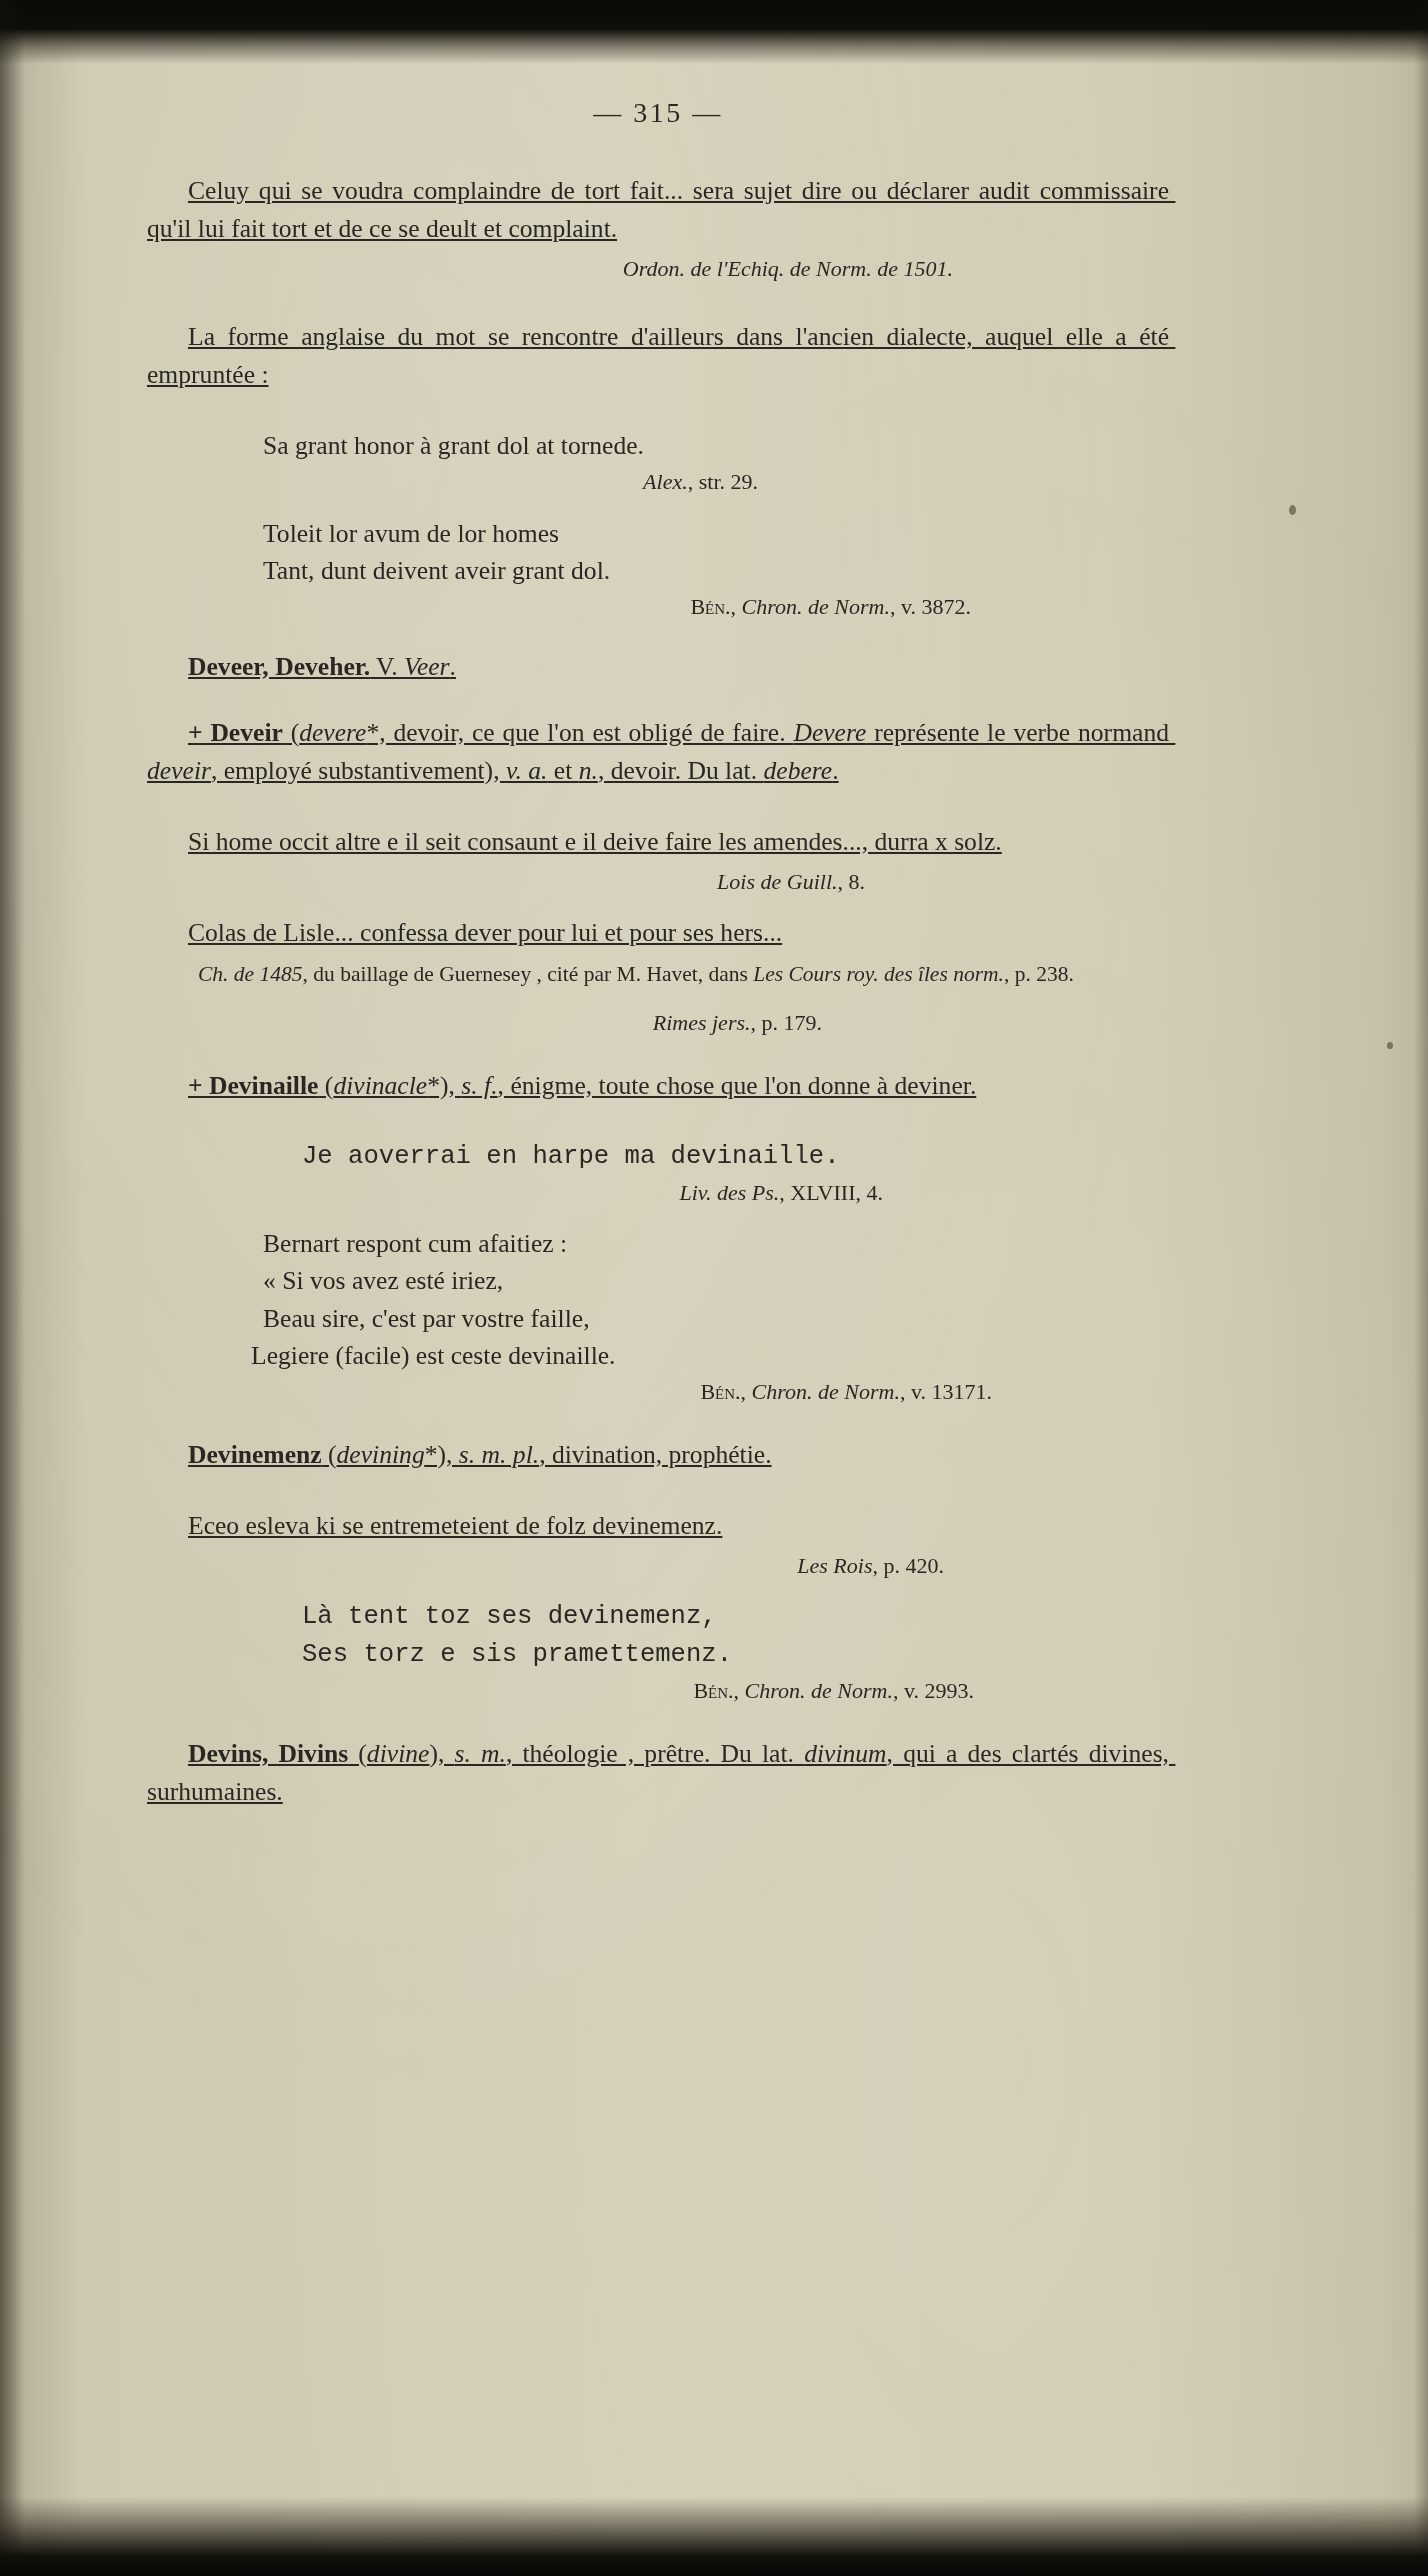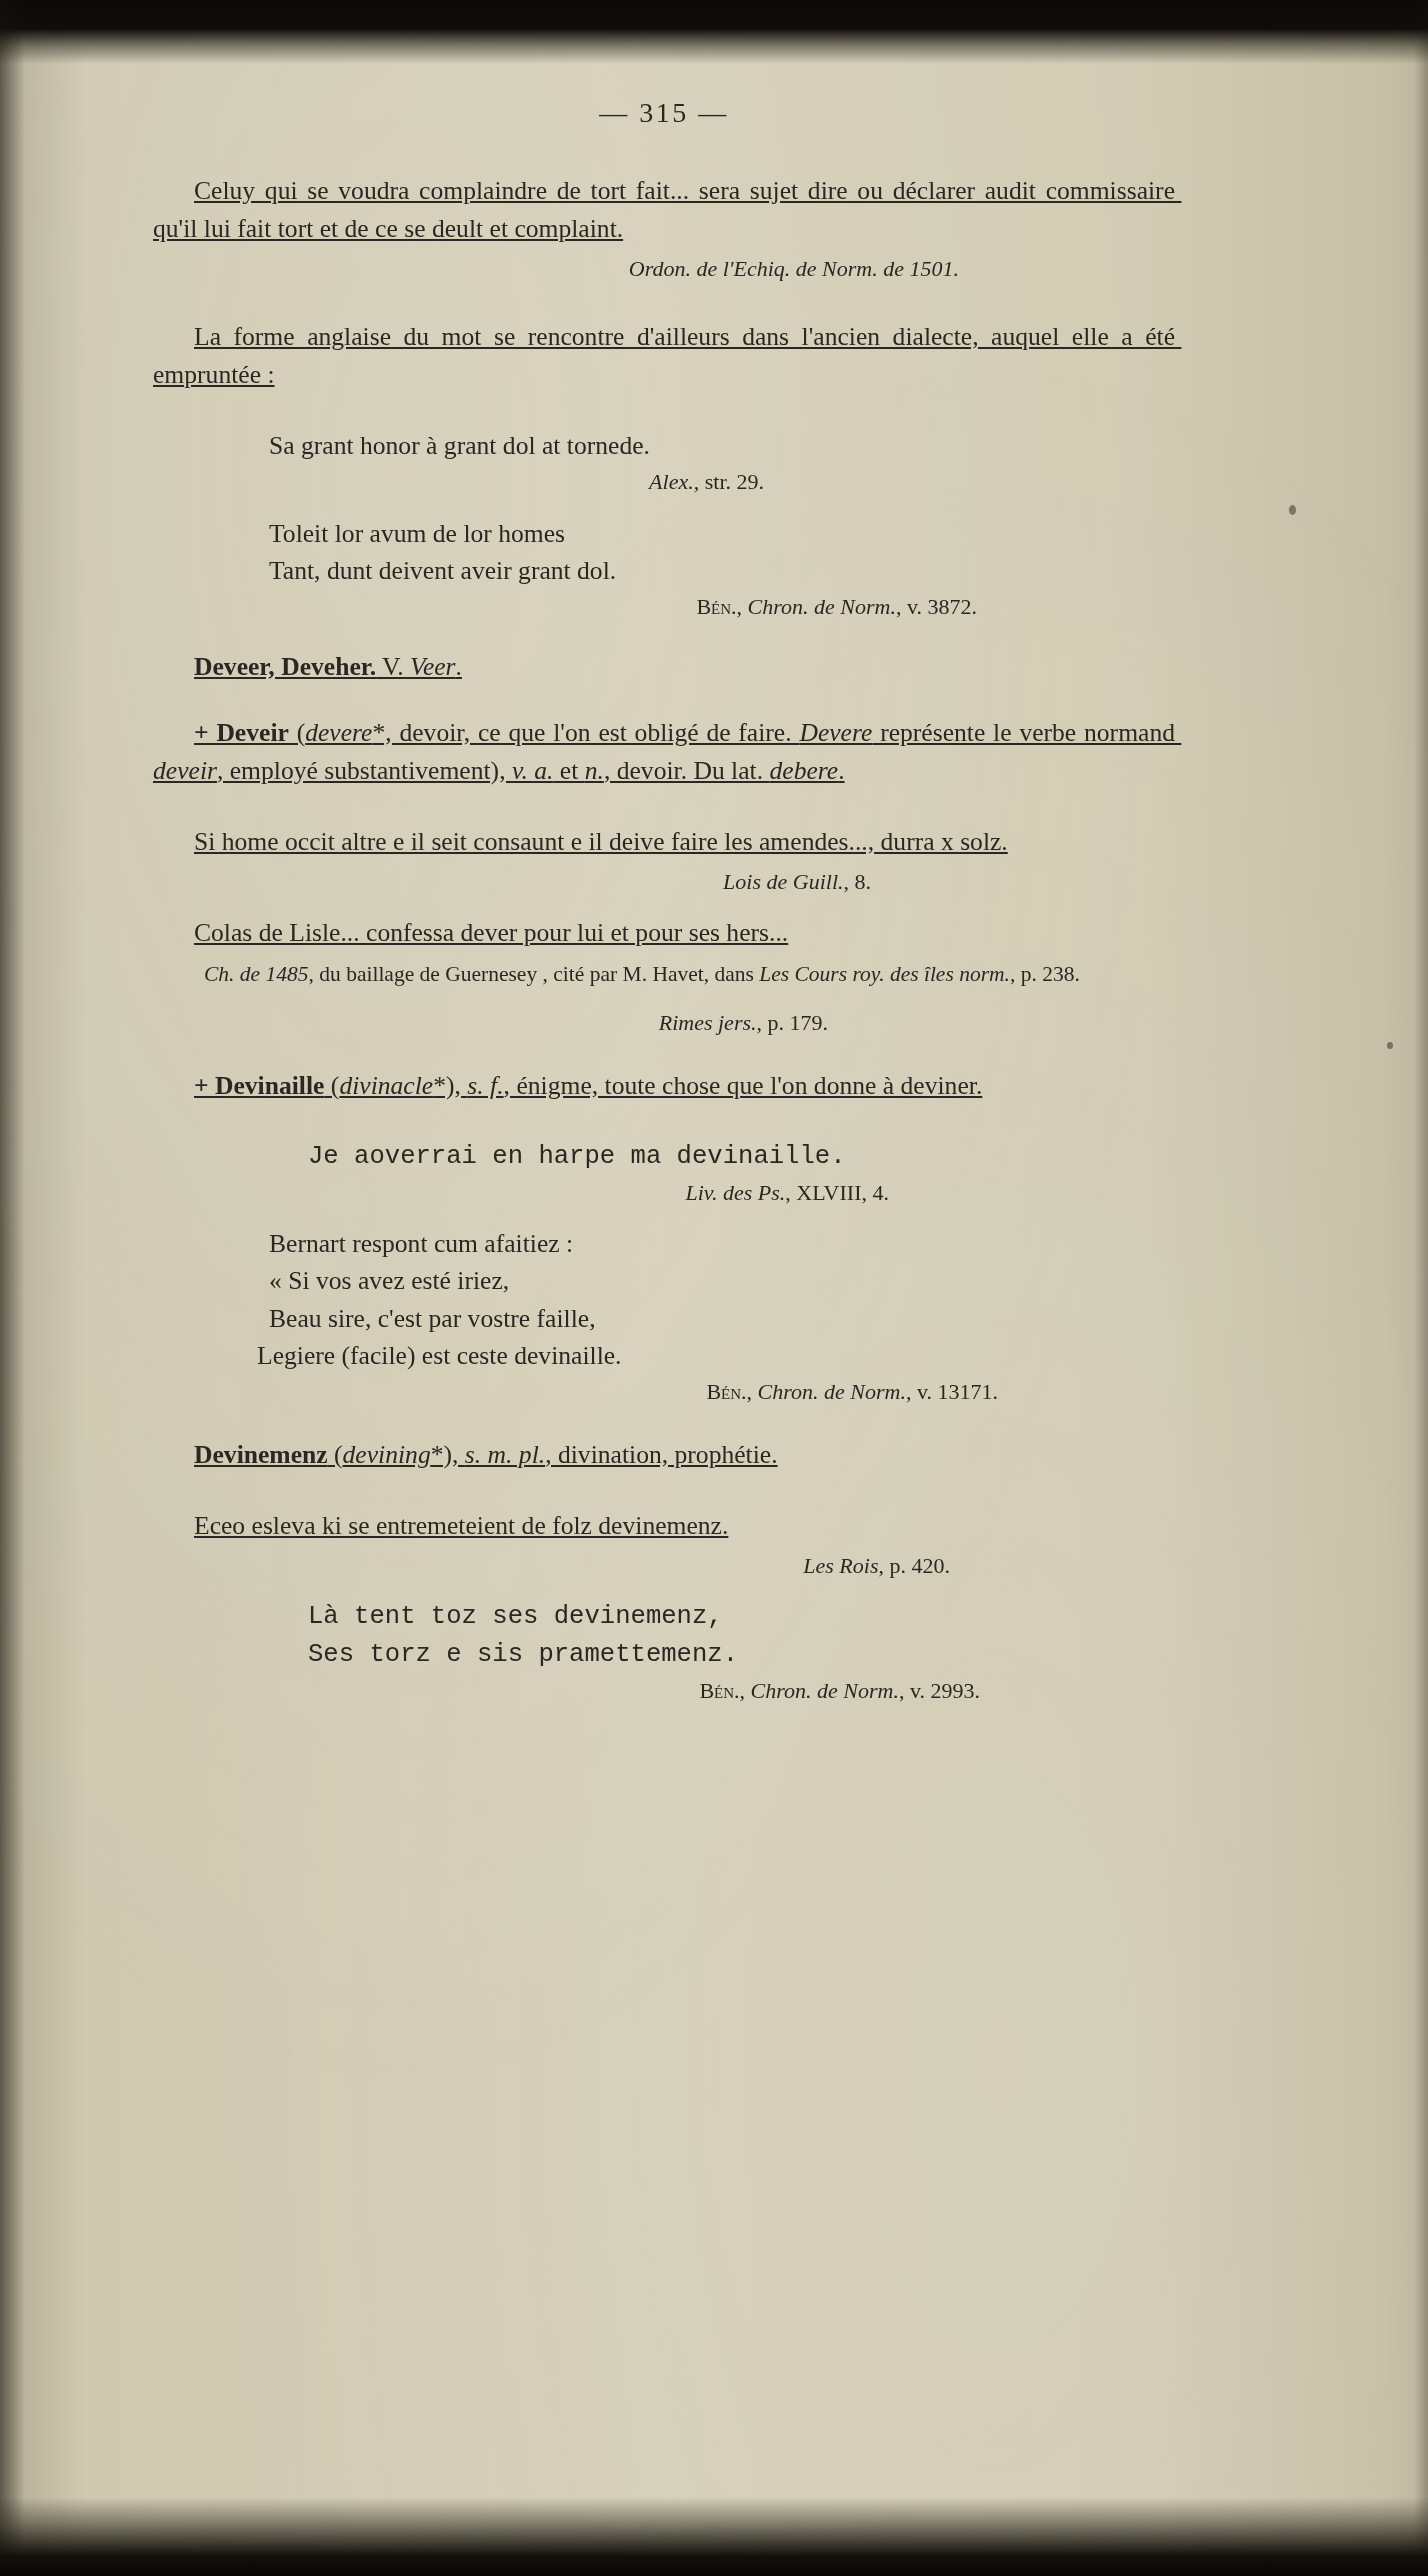--- a/index.html
+++ b/index.html
@@ -16,21 +16,21 @@
   .edge-top{position:absolute;top:0;left:0;right:0;height:64px;
     background:linear-gradient(#0b0a07 0%,#0e0d09 45%,rgba(40,36,26,0.55) 70%,rgba(40,36,26,0) 100%);}
   .edge-bottom{position:absolute;bottom:0;left:0;right:0;height:79px;
     background:linear-gradient(rgba(40,36,26,0) 0%,rgba(40,36,26,0.5) 35%,#12100b 75%,#080705 100%);}
   .edge-left{position:absolute;top:0;bottom:0;left:0;width:25px;
     background:linear-gradient(90deg,rgba(20,18,12,0.55),rgba(20,18,12,0));}
   .edge-right{position:absolute;top:0;bottom:0;right:0;width:15px;
     background:linear-gradient(270deg,rgba(20,18,12,0.28),rgba(20,18,12,0));}
   .speck{position:absolute;border-radius:50%;background:rgba(60,52,38,0.55);}
 
-  .content{position:absolute;left:153px;top:97px;width:1022px;}
+  .content{position:absolute;left:147px;top:97px;width:1022px;}
 
   .page-number{text-align:center;font-size:28px;letter-spacing:2.5px;margin:0 0 43px 0;}
 
   .para,.entry,.heading{
     font-size:25.6px;line-height:1.48;text-align:justify;text-indent:41px;margin:0 0 6.6px 0;text-decoration:underline;
   }
   .entry{margin-top:28px;}
   .heading{margin-top:25px;text-align:left;}
 
   .verse{font-size:25.6px;line-height:1.45;margin:0;text-align:left;}
@@ -102,17 +102,18 @@
 
   <div class="entry"><span class="run b">Devinemenz</span><span class="run n"> (</span><span class="run i">devining</span><span class="run n">*), </span><span class="run i">s. m. pl.</span><span class="run n">, divination, prophétie.</span></div>
 
   <div class="para gt2"><span class="run n">Eceo esleva ki se entremeteient de folz devinemenz.</span></div>
   <div class="cite" style="padding-right:225px"><span class="run i">Les Rois</span><span class="run n">, p. 420.</span></div>
 
   <div class="verse pl2 gt1"><span class="run n">Là tent toz ses devinemenz,</span></div>
   <div class="verse pl2"><span class="run n">Ses torz e sis pramettemenz.</span></div>
   <div class="cite" style="padding-right:195px"><span class="run sc">Bén.</span><span class="run n">, </span><span class="run i">Chron. de Norm.</span><span class="run n">, v. 2993.</span></div>
 
+  <div class="entry"><span class="run b">Devins, Divins</span><span class="run n"> (</span><span class="run i">divine</span><span class="run n">), </span><span class="run i">s. m.</span><span class="run n">, théologie , prêtre. Du lat. </span><span class="run i">divinum</span><span class="run n">, qui a des clartés divines, surhumaines.</span></div>
 
 </div>
 
 <div class="edge-bottom"></div>
 
 
 </body></html>

